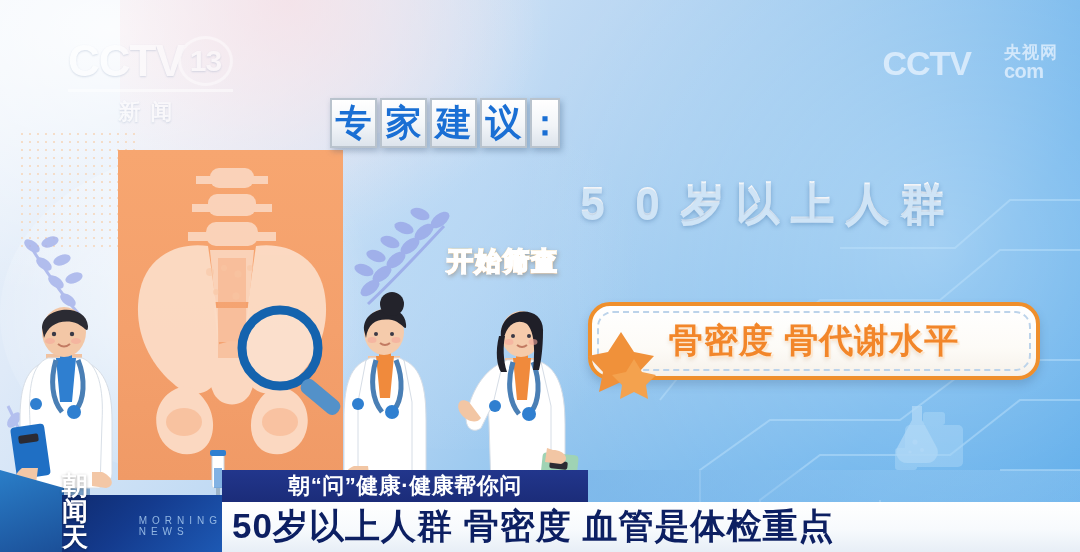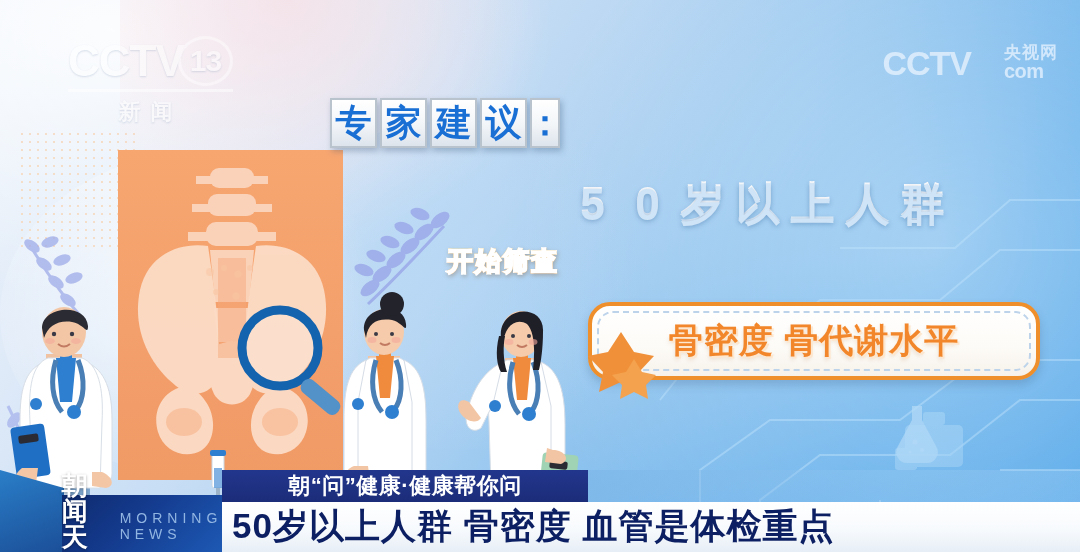--- a/index.html
+++ b/index.html
@@ -172,21 +172,21 @@
   #program-logo{
     position:absolute;left:62px;bottom:0px;width:160px;height:57px;
     background:linear-gradient(135deg,#0f2a6e 0%,#143b8e 45%,#1d59b4 100%);
     display:flex;flex-direction:row;align-items:center;justify-content:center;
   }
   #program-logo .pl-cn{
     font-size:26px;font-weight:bold;color:#ffffff;letter-spacing:2px;line-height:1;
     text-shadow:0 1px 3px rgba(0,0,0,.35);
   }
   #program-logo .pl-en{
-    font-size:14px;letter-spacing:5px;color:#9fc2ea;margin-top:4px;opacity:.9;margin-left:30px;
+    font-size:10px;letter-spacing:5px;color:#9fc2ea;margin-top:4px;opacity:.9;margin-left:30px;
   }
   #lt-leftwedge{
     position:absolute;left:0;bottom:0;width:64px;height:82px;
     background:linear-gradient(160deg,#2a7ec8 0%,#1b4f98 100%);
     clip-path:polygon(0 0,100% 22%,100% 100%,0 100%);
   }
 </style>
 </head>
 <body>
 

